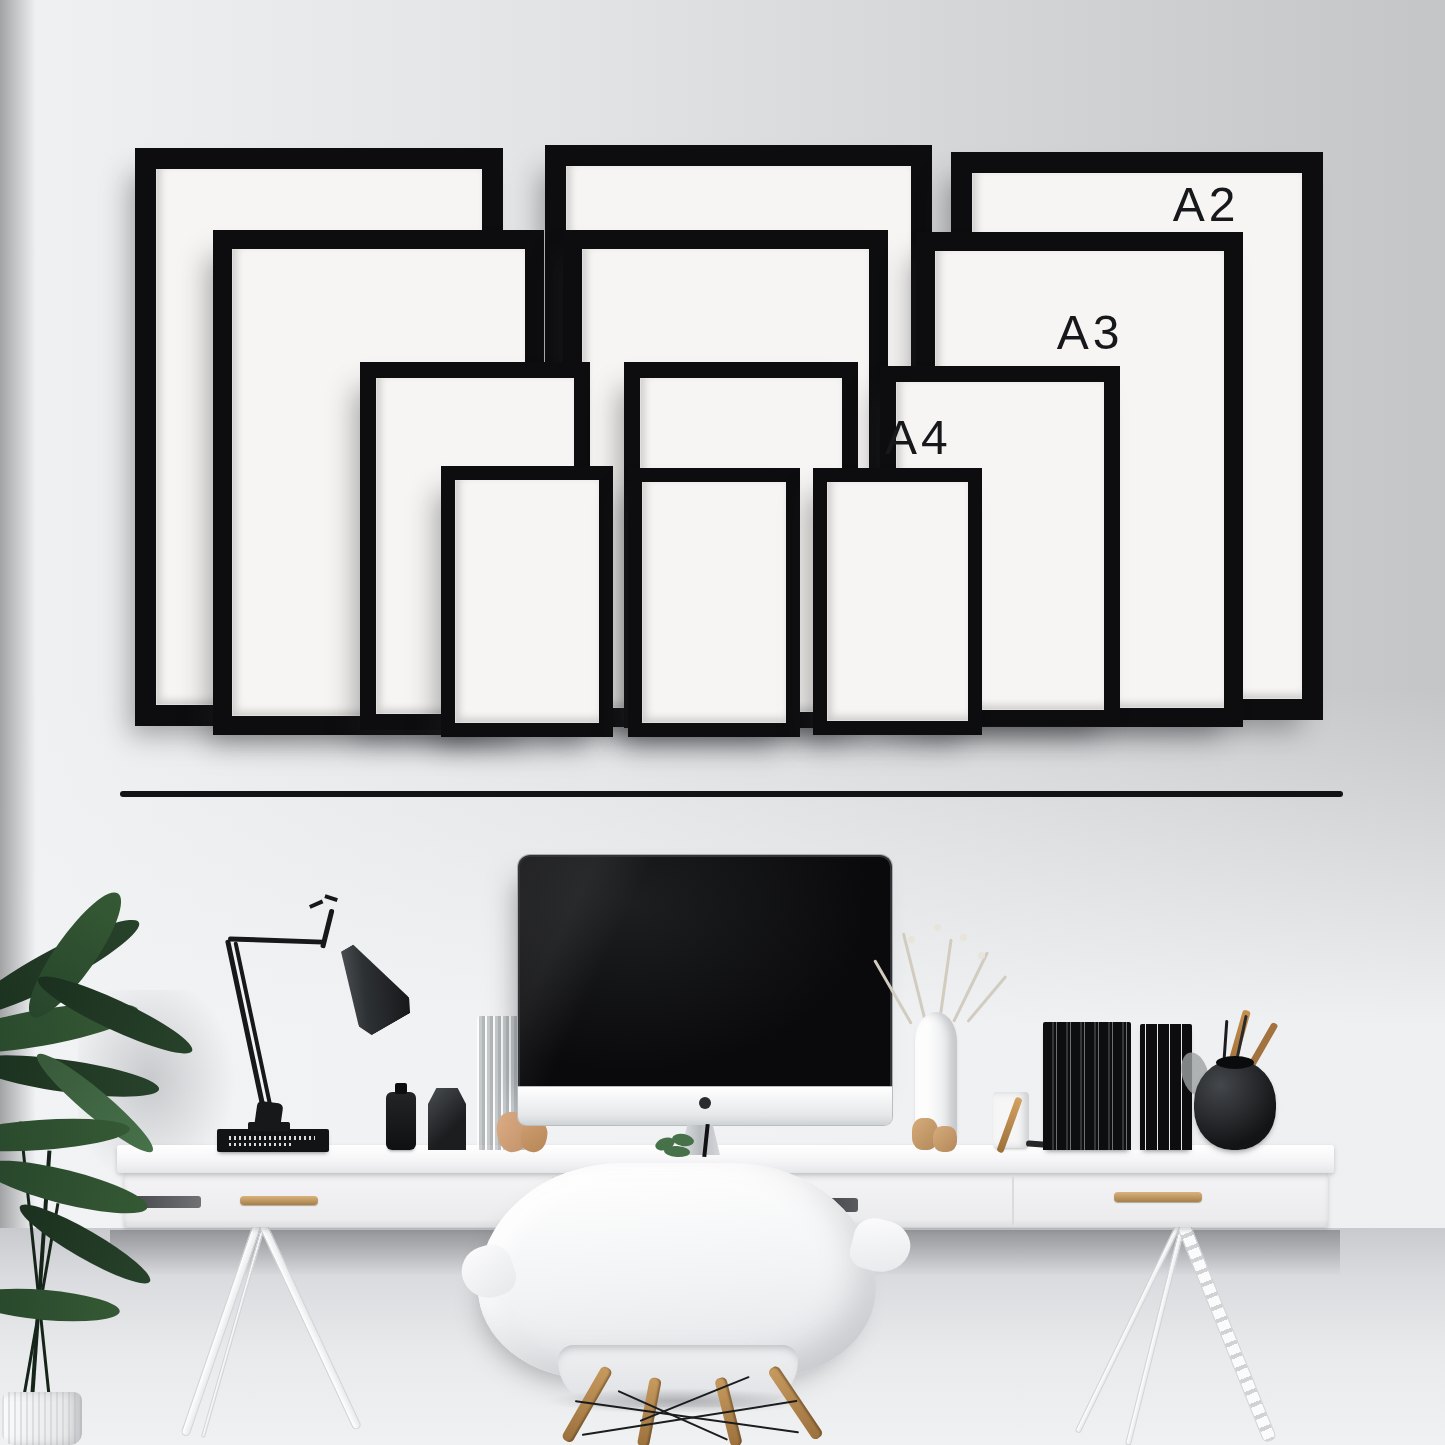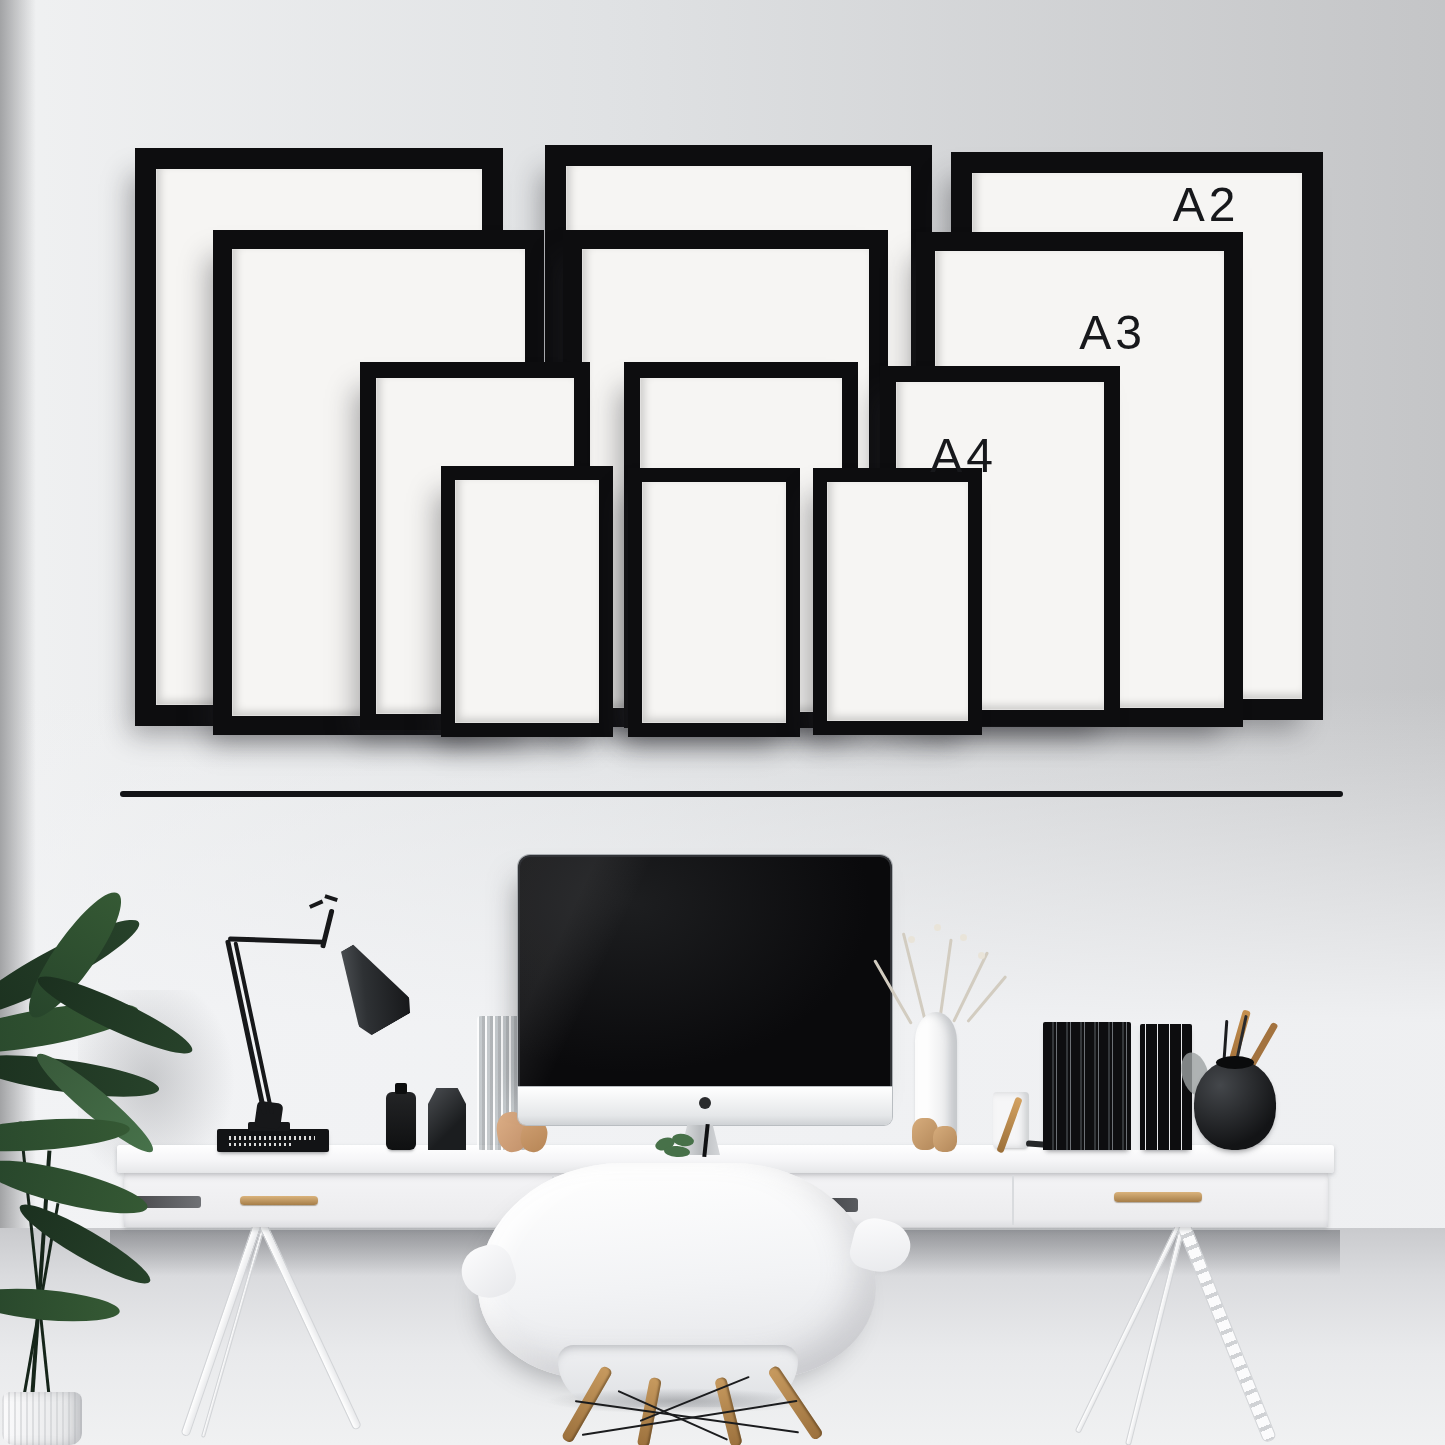--- a/index.html
+++ b/index.html
@@ -162,22 +162,22 @@
 
   <div class="frame" style="left:360px;top:362px;width:230px;height:368px;border-width:16px;z-index:3"></div>
   <div class="frame" style="left:624px;top:362px;width:234px;height:366px;border-width:16px;z-index:3"></div>
   <div class="frame" style="left:880px;top:366px;width:240px;height:360px;border-width:16px;z-index:3"></div>
 
   <div class="frame" style="left:441px;top:466px;width:172px;height:271px;border-width:14px;z-index:4"></div>
   <div class="frame" style="left:628px;top:468px;width:172px;height:269px;border-width:14px;z-index:4"></div>
   <div class="frame" style="left:813px;top:468px;width:169px;height:267px;border-width:14px;z-index:4"></div>
 
   <div class="size-label" style="left:1150px;top:181px;width:112px;text-align:center;font-size:48px">A2</div>
-  <div class="size-label" style="left:1034px;top:309px;width:112px;text-align:right;font-size:48px">A3</div>
-  <div class="size-label" style="left:885px;top:432px;width:112px;text-align:right;font-size:48px">A4</div>
+  <div class="size-label" style="left:1034px;top:309px;width:112px;text-align:center;font-size:48px">A3</div>
+  <div class="size-label" style="left:885px;top:414px;width:112px;text-align:left;font-size:48px">A4</div>
 
   <div class="divider"></div>
 
   <div class="desk-top"></div>
   <div class="desk-band"></div>
   <div class="desk-seam" style="left:552px"></div>
   <div class="desk-seam" style="left:1012px"></div>
   <div class="drawer-slot" style="left:127px;top:1196px;width:74px;height:12px;opacity:.85"></div>
   <div class="drawer-handle" style="left:240px;top:1196px;width:78px"></div>
   <div class="drawer-slot" style="left:772px;top:1198px;width:86px;height:14px"></div>

